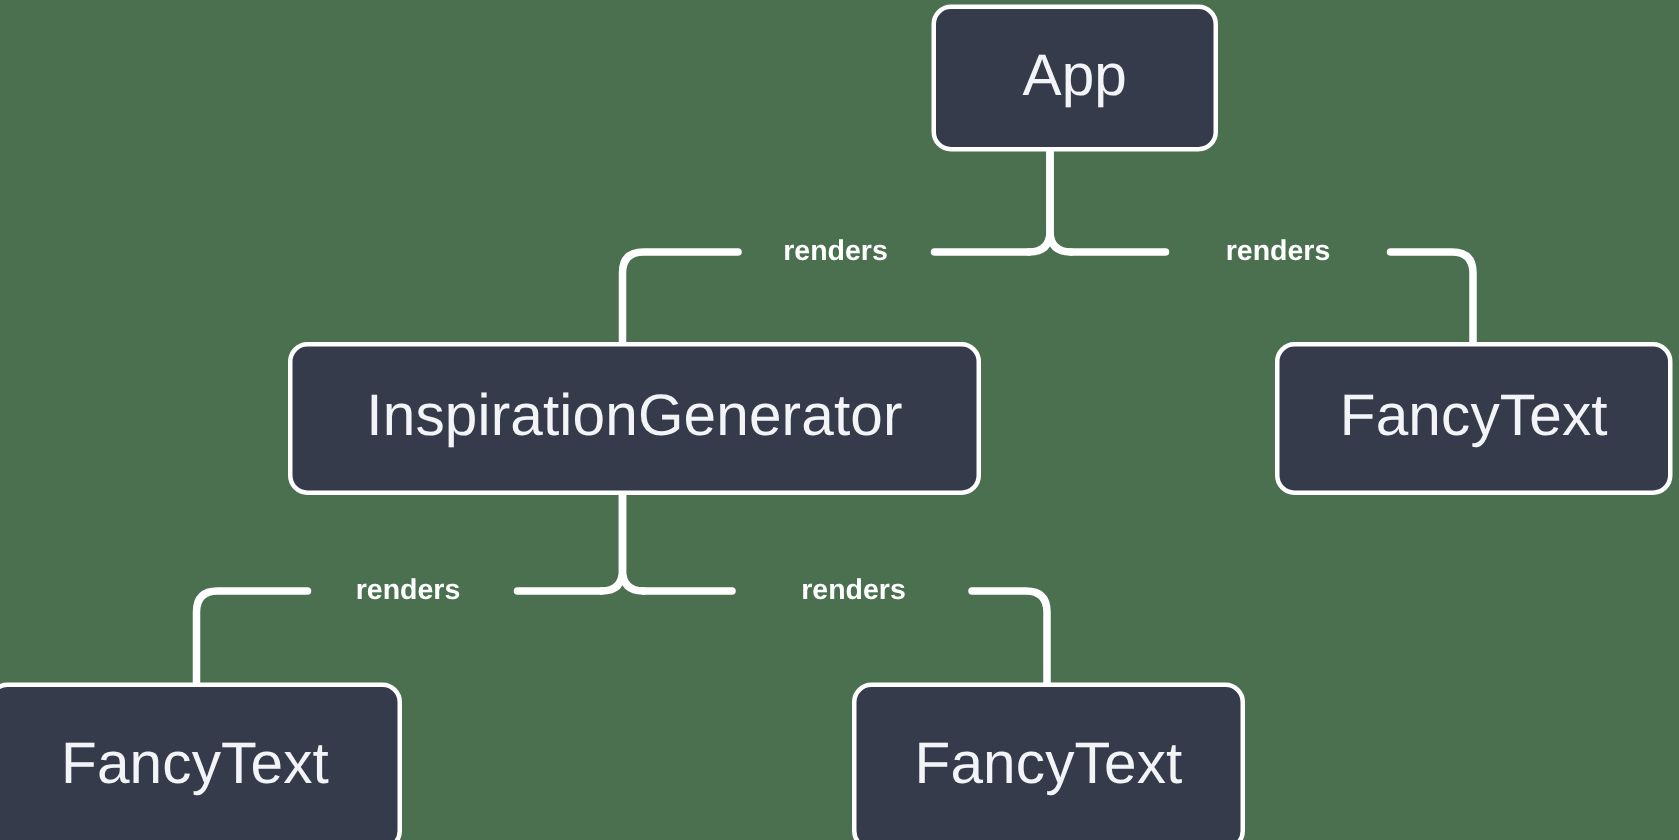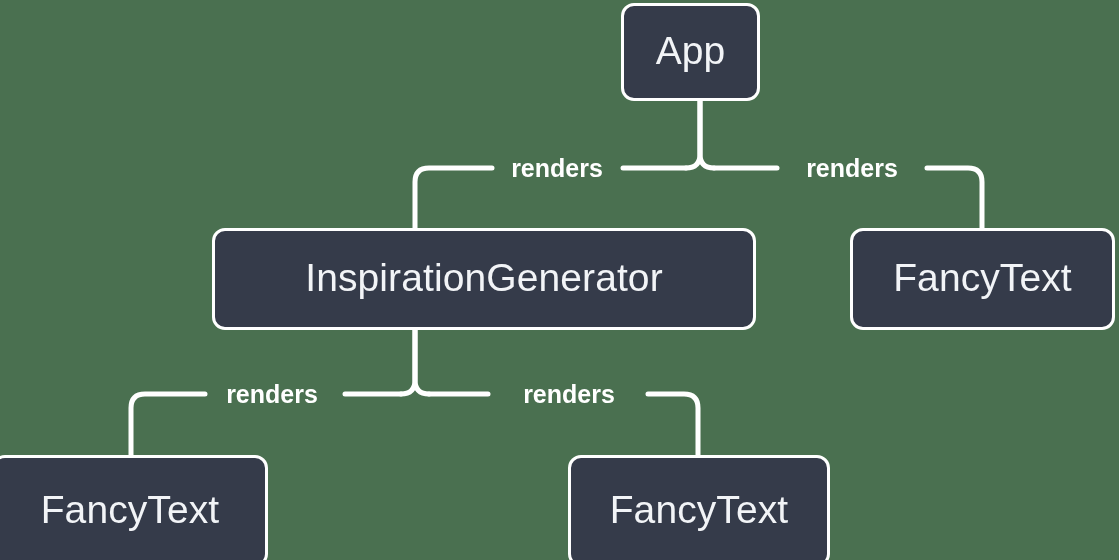--- a/index.html
+++ b/index.html
@@ -45,21 +45,21 @@
   }
   .node .label {
     line-height: 1;
     padding-bottom: 3px;
   }
 
   
   .edge-label {
     position: absolute;
     color: var(--edge-text, #ffffff);
-    font-size: 25px;
+    font-size: 19px;
     font-weight: 600;
     line-height: 1;
     white-space: nowrap;
     transform: translate(-50%, -50%);
     z-index: 3;
   }
 </style>
 </head>
 <body style="background: rgb(74, 112, 80);">
 
@@ -79,25 +79,25 @@
     <path d="M 415 330 L 415 380 Q 415 394 401 394"></path>
     <path d="M 415 330 L 415 380 Q 415 394 429 394"></path>
 
     <path d="M 401 394 L 345 394"></path>
     <path d="M 205 394 L 145 394 Q 131 394 131 408 L 131 455"></path>
 
     <path d="M 429 394 L 488 394"></path>
     <path d="M 648 394 L 684 394 Q 698 394 698 408 L 698 455"></path>
   </svg>
 
-  <div class="node" style="left:621px; top:3px; width:139px; height:98px;">
+  <div class="node" style="left:621px; top:3px; width:191px; height:98px;">
     <span class="label">App</span>
   </div>
 
-  <div class="node" style="left:212px; top:228px; width:544px; height:102px;">
+  <div class="node" style="left:192px; top:228px; width:462px; height:102px;">
     <span class="label">InspirationGenerator</span>
   </div>
 
   <div class="node" style="left:850px; top:228px; width:265px; height:102px;">
     <span class="label">FancyText</span>
   </div>
 
   <div class="node" style="left:-8px; top:455px; width:276px; height:112px;">
     <span class="label">FancyText</span>
   </div>

